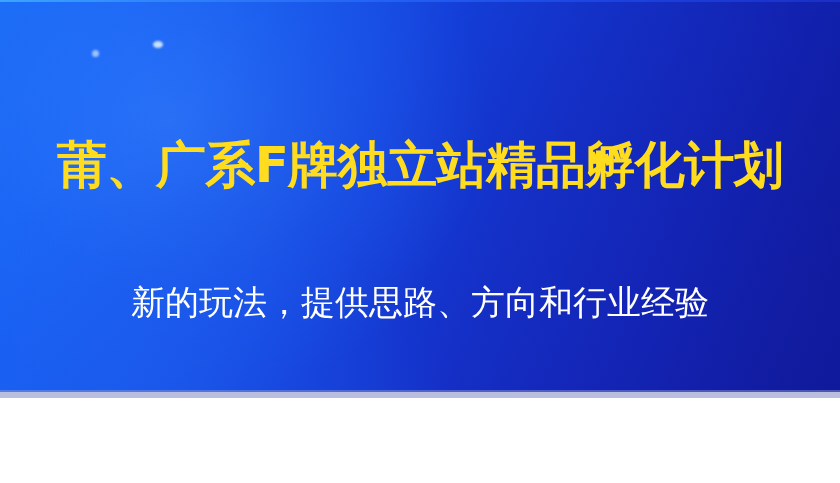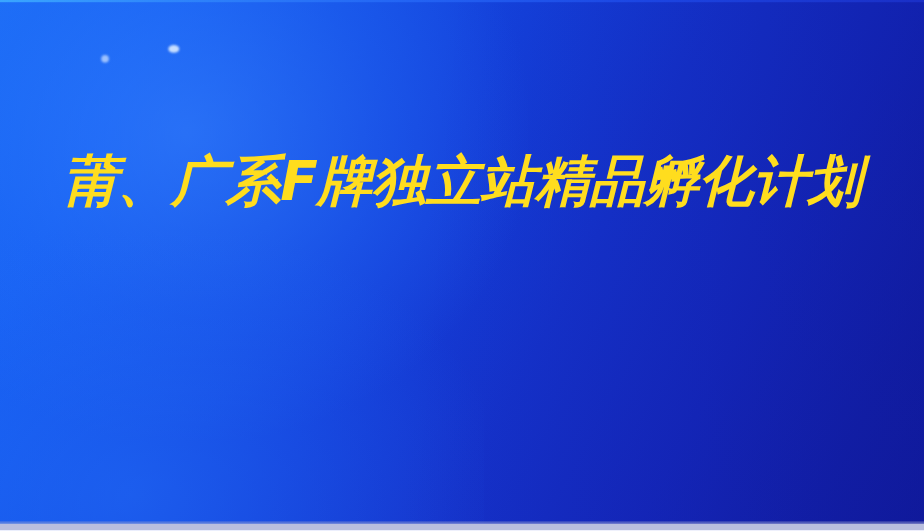--- a/index.html
+++ b/index.html
@@ -7,24 +7,23 @@
     padding: 0;
     background: #ffffff;
   }
   body {
     font-family: "Liberation Sans", "DejaVu Sans", sans-serif;
   }
 
   .banner {
     position: relative;
     width: 840px;
-    height: 482px;
+    height: 398px;
     overflow: hidden;
     background: #1436d2;
-    font-style: italic;
   }
 
   
   .bg-gradient {
     position: absolute;
     inset: 0;
     background: linear-gradient(118deg,
         #1a6cf5 0%,
         #1660f2 14%,
         #1450e6 28%,
@@ -177,18 +176,19 @@
   <div class="bg-glow-lower"></div>
   <div class="bg-shade-right"></div>
 
   <div class="top-hairline"></div>
 
   <div class="particle particle-a"></div>
   <div class="particle particle-b"></div>
 
   <div class="content">
     <div class="headline">莆、广系F牌独立站精品孵化计划</div>
+    <div class="subheadline">新的玩法，提供思路、方向和行业经验</div>
   </div>
 
   <div class="bottom-strip-soft"></div>
   <div class="bottom-strip"></div>
 
 </div>
 
 </body></html>

